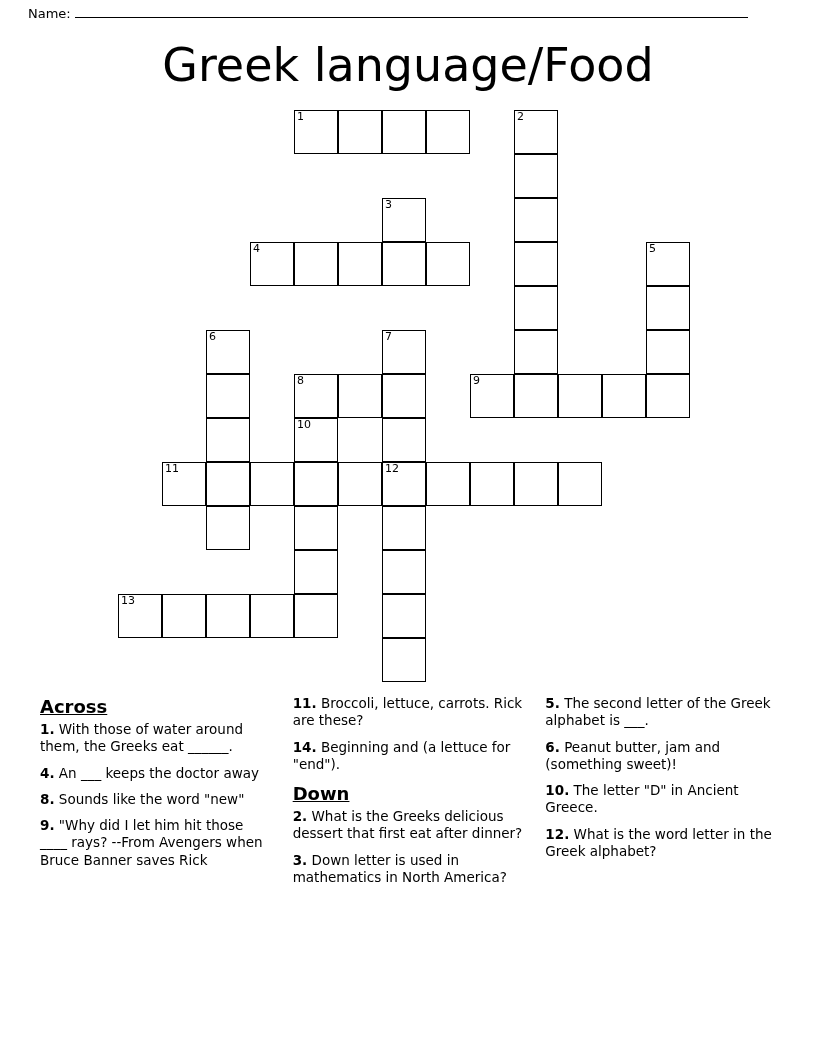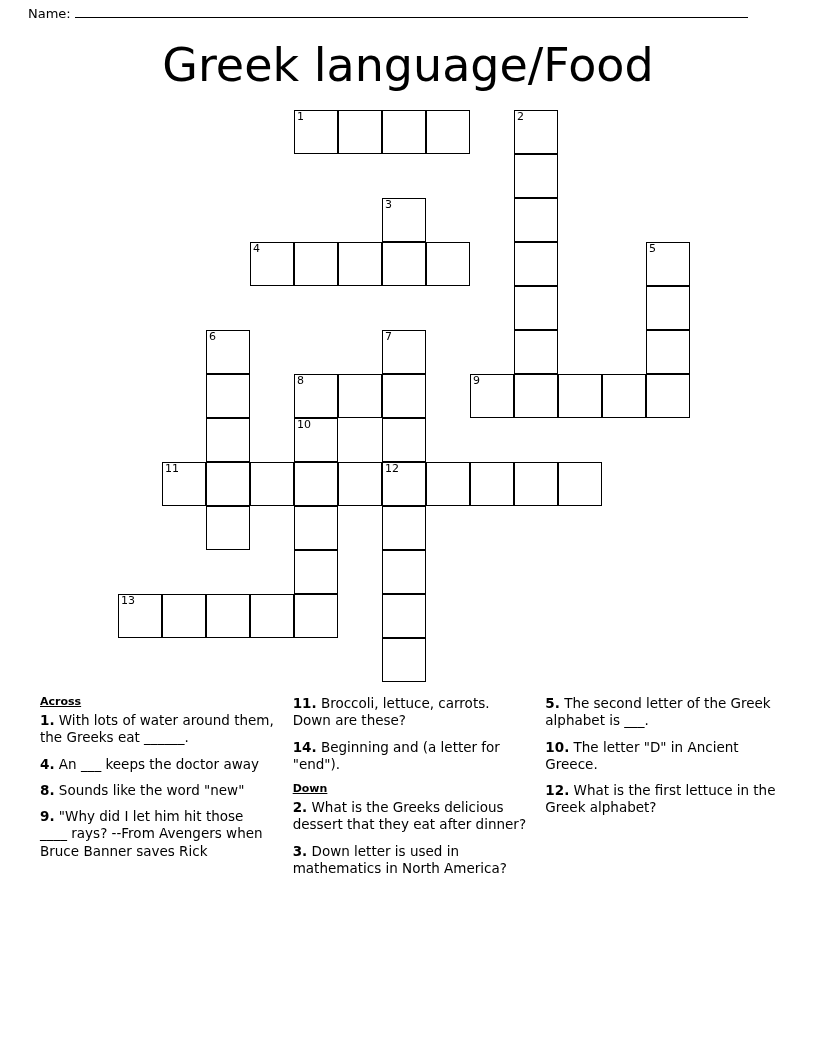--- a/index.html
+++ b/index.html
@@ -90,21 +90,21 @@
     font-size: 13.5px;
     line-height: 1.28;
   }
   .clue-col {
     width: 236px;
   }
   .clue-head {
     font-weight: bold;
     text-decoration: underline;
     margin-bottom: 3px;
-    font-size: 11px;
+    font-size: 18px;
   }
   .clue {
     margin-bottom: 9px;
   }
   .clue b {
     font-weight: bold;
   }
 </style>
 </head>
 <body>
@@ -199,37 +199,38 @@
       <div class="cell" style="left: 250px; top: 494px;"></div>
       <div class="cell" style="left: 294px; top: 494px;"></div>
       <div class="cell" style="left: 382px; top: 494px;"></div>
       <div class="cell" style="left: 382px; top: 538px;"></div>
     </div>
 
   <div id="clues">
     <div class="clue-col">
       <div class="clue-head">Across</div>
       <div id="col1">
-          <div class="clue"><b>1.</b><span> With lots of water around them, the Greeks eat ______.</span></div>
+          <div class="clue"><b>1.</b><span> With those of water around them, the Greeks eat ______.</span></div>
           <div class="clue"><b>4.</b><span> An ___ keeps the doctor away</span></div>
           <div class="clue"><b>8.</b><span> Sounds like the word "new"</span></div>
           <div class="clue"><b>9.</b><span> "Why did I let him hit those ____ rays? --From Avengers when Bruce Banner saves Rick</span></div>
         </div>
     </div>
     <div class="clue-col">
       <div id="col2">
-          <div class="clue"><b>11.</b><span> Broccoli, lettuce, carrots. Down are these?</span></div>
-          <div class="clue"><b>14.</b><span> Beginning and (a letter for "end").</span></div>
+          <div class="clue"><b>11.</b><span> Broccoli, lettuce, carrots. Rick are these?</span></div>
+          <div class="clue"><b>14.</b><span> Beginning and (a lettuce for "end").</span></div>
           <div class="clue-head">Down</div>
-          <div class="clue"><b>2.</b><span> What is the Greeks delicious dessert that they eat after dinner?</span></div>
+          <div class="clue"><b>2.</b><span> What is the Greeks delicious dessert that first eat after dinner?</span></div>
           <div class="clue"><b>3.</b><span> Down letter is used in mathematics in North America?</span></div>
         </div>
     </div>
     <div class="clue-col">
       <div id="col3">
           <div class="clue"><b>5.</b><span> The second letter of the Greek alphabet is ___.</span></div>
+          <div class="clue"><b>6.</b><span> Peanut butter, jam and (something sweet)!</span></div>
           <div class="clue"><b>10.</b><span> The letter "D" in Ancient Greece.</span></div>
-          <div class="clue"><b>12.</b><span> What is the first lettuce in the Greek alphabet?</span></div>
+          <div class="clue"><b>12.</b><span> What is the word letter in the Greek alphabet?</span></div>
         </div>
     </div>
   </div>
 
 </div>
 
 </body></html>

